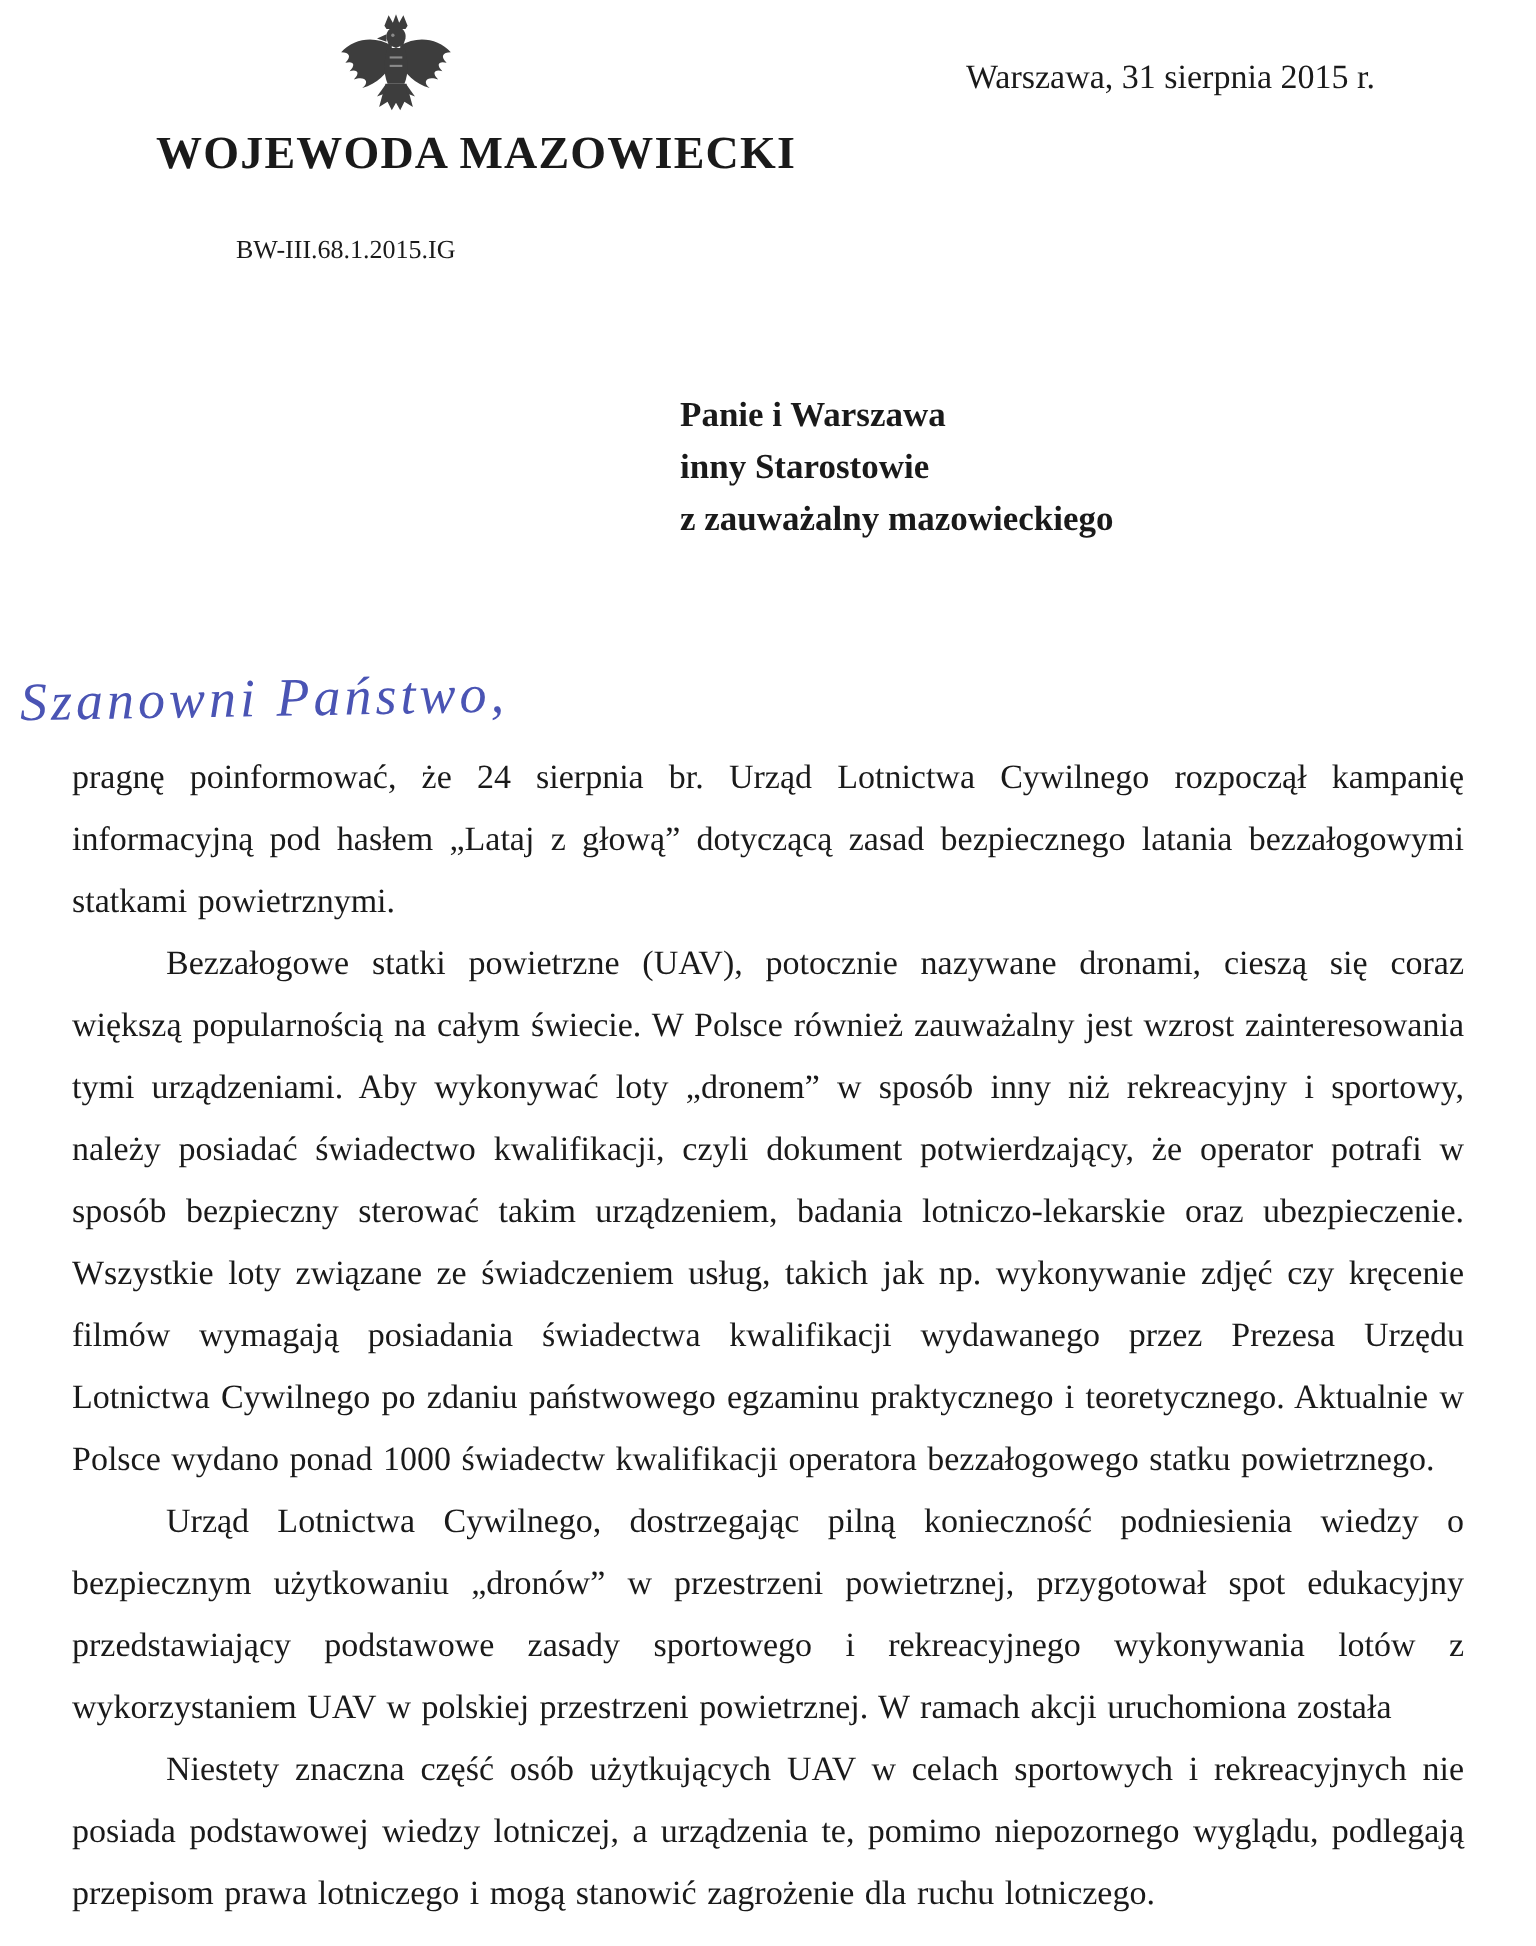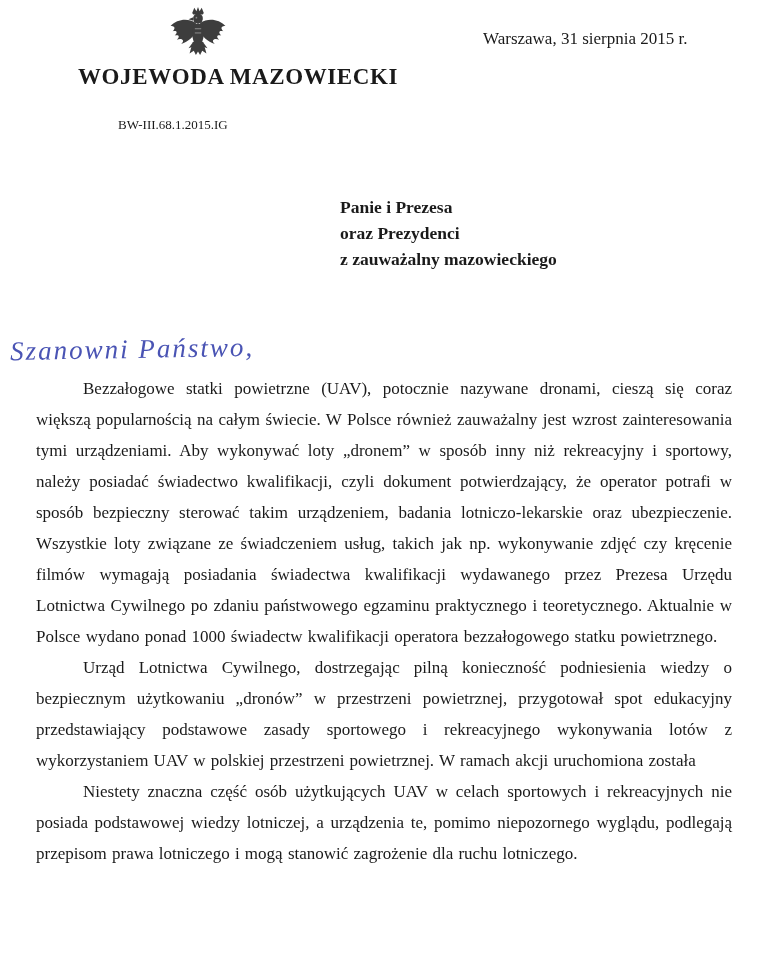--- a/index.html
+++ b/index.html
@@ -113,24 +113,25 @@
       <path d="M54 52 L66 52 L66 54 L54 54 Z"></path>
     </g>
   </svg>
 </div>
 
 <div class="sender-title">WOJEWODA MAZOWIECKI</div>
 
 <div class="reference-number">BW-III.68.1.2015.IG</div>
 
 <div class="recipient-block">
-  <div>Panie i Prezesa</div>
-  <div>oraz Prezydenci</div>
+  <div>Panie i Warszawa</div>
+  <div>inny Starostowie</div>
   <div>z zauważalny mazowieckiego</div>
 </div>
 
 <div class="handwritten-salutation" style="color: rgb(74, 84, 180);">Szanowni Państwo,</div>
 
 <div class="letter-body">
+  <p>pragnę poinformować, że 24 sierpnia br. Urząd Lotnictwa Cywilnego rozpoczął kampanię informacyjną pod hasłem „Lataj z głową” dotyczącą zasad bezpiecznego latania bezzałogowymi statkami powietrznymi.</p>
   <p class="indented">Bezzałogowe statki powietrzne (UAV), potocznie nazywane dronami, cieszą się coraz większą popularnością na całym świecie. W Polsce również zauważalny jest wzrost zainteresowania tymi urządzeniami. Aby wykonywać loty „dronem” w sposób inny niż rekreacyjny i sportowy, należy posiadać świadectwo kwalifikacji, czyli dokument potwierdzający, że operator potrafi w sposób bezpieczny sterować takim urządzeniem, badania lotniczo-lekarskie oraz ubezpieczenie. Wszystkie loty związane ze świadczeniem usług, takich jak np. wykonywanie zdjęć czy kręcenie filmów wymagają posiadania świadectwa kwalifikacji wydawanego przez Prezesa Urzędu Lotnictwa Cywilnego po zdaniu państwowego egzaminu praktycznego i teoretycznego. Aktualnie w Polsce wydano ponad 1000 świadectw kwalifikacji operatora bezzałogowego statku powietrznego.</p>
   <p class="indented">Urząd Lotnictwa Cywilnego, dostrzegając pilną konieczność podniesienia wiedzy o bezpiecznym użytkowaniu „dronów” w przestrzeni powietrznej, przygotował spot edukacyjny przedstawiający podstawowe zasady sportowego i rekreacyjnego wykonywania lotów z wykorzystaniem UAV w polskiej przestrzeni powietrznej. W ramach akcji uruchomiona została</p>
   <p class="indented">Niestety znaczna część osób użytkujących UAV w celach sportowych i rekreacyjnych nie posiada podstawowej wiedzy lotniczej, a urządzenia te, pomimo niepozornego wyglądu, podlegają przepisom prawa lotniczego i mogą stanowić zagrożenie dla ruchu lotniczego.</p>
 </div>
 
 </body></html>

